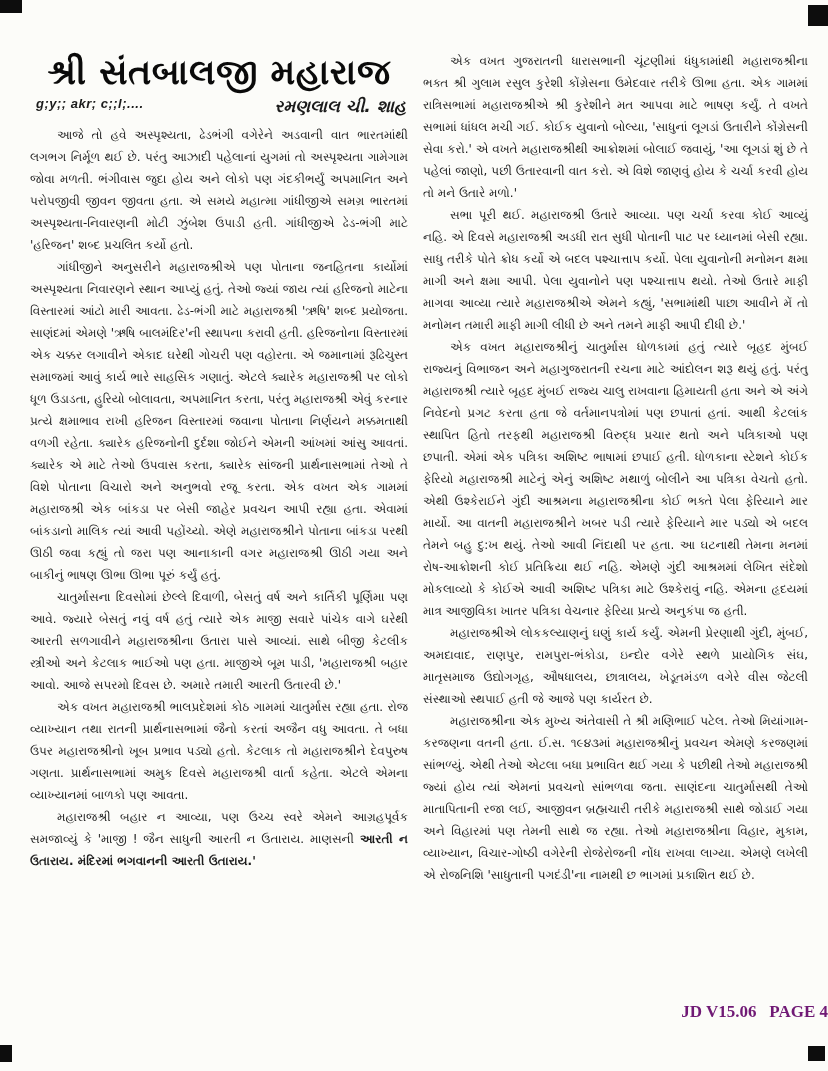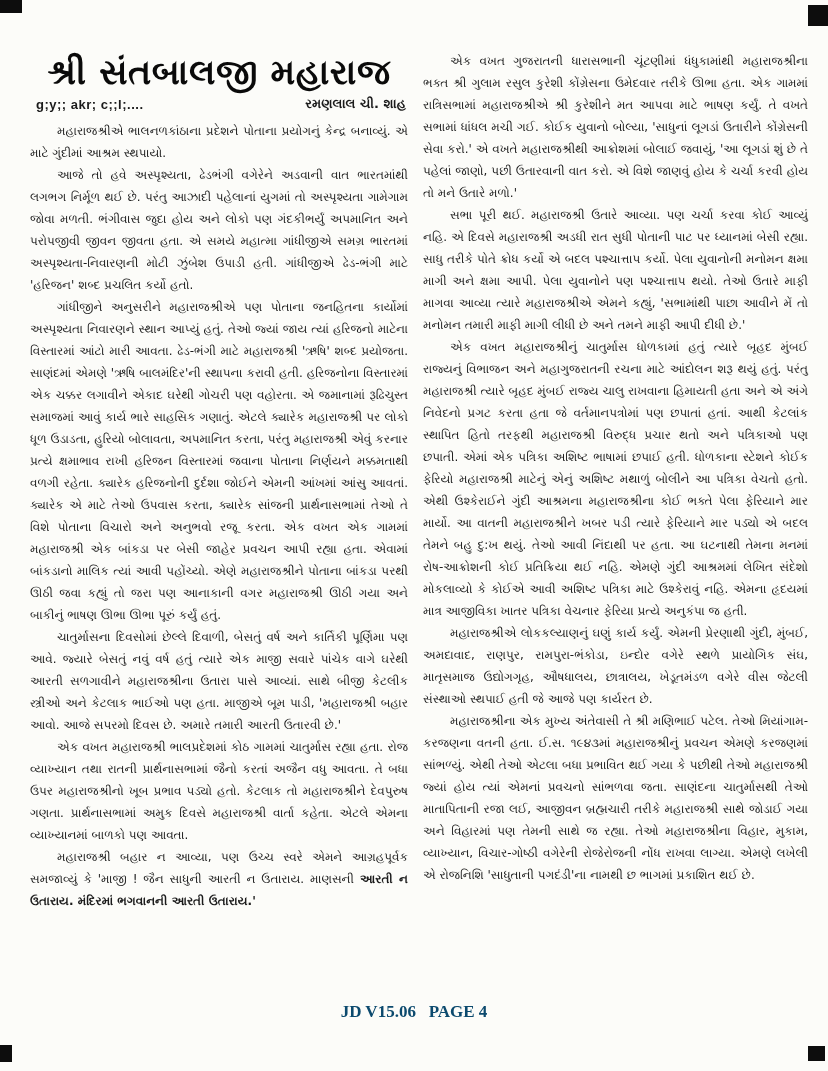--- a/index.html
+++ b/index.html
@@ -29,53 +29,54 @@
     font-size: 35px;
     font-weight: bold;
     letter-spacing: 0.5px;
     line-height: 1.15;
     margin: 8px 0 2px 0;
     color: #0a0a0a;
   }
   .byline-row {
     display: flex;
     justify-content: space-between;
-    align-items: center;
+    align-items: flex-start;
     padding: 2px 2px 8px 6px;
+    font-style: italic;
   }
   .byline-code {
     font-weight: bold;
     font-size: 13px;
     letter-spacing: 0.5px;
     font-family: "Liberation Sans", sans-serif;
   }
   .author {
     font-weight: bold;
-    font-size: 13px;
+    font-size: 17px;
   }
 
   .para {
     margin: 0;
     font-size: 12px;
     line-height: 22px;
     text-indent: 27px;
     text-align: justify;
   }
   .bold-run { font-weight: bold; }
 
   .footer {
     position: absolute;
     left: 0; right: 0;
     top: 1002px;
-    text-align: center;
+    text-align: right;
     font-family: "Liberation Serif", serif;
     font-weight: bold;
     font-size: 17px;
     white-space: pre;
-    color: #0c4a6e;
+    color: #701a75;
   }
 
   .corner { position: absolute; background: #0d0d0d; }
   .corner-tl { left: 0; top: 0; width: 22px; height: 13px; }
   .corner-tr { right: 0; top: 5px; width: 20px; height: 21px; }
   .corner-bl { left: 0; bottom: 9px; width: 12px; height: 17px; }
   .corner-br { right: 3px; bottom: 10px; width: 17px; height: 15px; }
 </style>
 </head>
 <body>
@@ -89,21 +90,20 @@
 
   <div class="content">
 
     <div class="col col-left">
       <div class="title">શ્રી સંતબાલજી મહારાજ</div>
       <div class="byline-row">
         <span class="byline-code">g;y;; akr; c;;l;....</span>
         <span class="author">રમણલાલ ચી. શાહ</span>
       </div>
       <div>
-          <p class="para"><span>મહારાજશ્રીએ ભાલનળકાંઠાના પ્રદેશને પોતાના પ્રયોગનું કેન્દ્ર બનાવ્યું. એ માટે ગુંદીમાં આશ્રમ સ્થપાયો.</span></p>
           <p class="para"><span>આજે તો હવે અસ્પૃશ્યતા, ઢેડભંગી વગેરેને અડવાની વાત ભારતમાંથી લગભગ નિર્મૂળ થઈ છે. પરંતુ આઝાદી પહેલાનાં યુગમાં તો અસ્પૃશ્યતા ગામેગામ જોવા મળતી. ભંગીવાસ જુદા હોય અને લોકો પણ ગંદકીભર્યું અપમાનિત અને પરોપજીવી જીવન જીવતા હતા. એ સમયે મહાત્મા ગાંધીજીએ સમગ્ર ભારતમાં અસ્પૃશ્યતા-નિવારણની મોટી ઝુંબેશ ઉપાડી હતી. ગાંધીજીએ ઢેડ-ભંગી માટે 'હરિજન' શબ્દ પ્રચલિત કર્યો હતો.</span></p>
           <p class="para"><span>ગાંધીજીને અનુસરીને મહારાજશ્રીએ પણ પોતાના જનહિતના કાર્યોમાં અસ્પૃશ્યતા નિવારણને સ્થાન આપ્યું હતું. તેઓ જ્યાં જાય ત્યાં હરિજનો માટેના વિસ્તારમાં આંટો મારી આવતા. ઢેડ-ભંગી માટે મહારાજશ્રી 'ઋષિ' શબ્દ પ્રયોજતા. સાણંદમાં એમણે 'ઋષિ બાલમંદિર'ની સ્થાપના કરાવી હતી. હરિજનોના વિસ્તારમાં એક ચક્કર લગાવીને એકાદ ઘરેથી ગોચરી પણ વહોરતા. એ જમાનામાં રૂઢિચુસ્ત સમાજમાં આવું કાર્ય ભારે સાહસિક ગણાતું. એટલે ક્યારેક મહારાજશ્રી પર લોકો ધૂળ ઉડાડતા, હુરિયો બોલાવતા, અપમાનિત કરતા, પરંતુ મહારાજશ્રી એવું કરનાર પ્રત્યે ક્ષમાભાવ રાખી હરિજન વિસ્તારમાં જવાના પોતાના નિર્ણયને મક્કમતાથી વળગી રહેતા. ક્યારેક હરિજનોની દુર્દશા જોઈને એમની આંખમાં આંસુ આવતાં. ક્યારેક એ માટે તેઓ ઉપવાસ કરતા, ક્યારેક સાંજની પ્રાર્થનાસભામાં તેઓ તે વિશે પોતાના વિચારો અને અનુભવો રજૂ કરતા. એક વખત એક ગામમાં મહારાજશ્રી એક બાંકડા પર બેસી જાહેર પ્રવચન આપી રહ્યા હતા. એવામાં બાંકડાનો માલિક ત્યાં આવી પહોંચ્યો. એણે મહારાજશ્રીને પોતાના બાંકડા પરથી ઊઠી જવા કહ્યું તો જરા પણ આનાકાની વગર મહારાજશ્રી ઊઠી ગયા અને બાકીનું ભાષણ ઊભા ઊભા પૂરું કર્યું હતું.</span></p>
           <p class="para"><span>ચાતુર્માસના દિવસોમાં છેલ્લે દિવાળી, બેસતું વર્ષ અને કાર્તિકી પૂર્ણિમા પણ આવે. જ્યારે બેસતું નવું વર્ષ હતું ત્યારે એક માજી સવારે પાંચેક વાગે ઘરેથી આરતી સળગાવીને મહારાજશ્રીના ઉતારા પાસે આવ્યાં. સાથે બીજી કેટલીક સ્ત્રીઓ અને કેટલાક ભાઈઓ પણ હતા. માજીએ બૂમ પાડી, 'મહારાજશ્રી બહાર આવો. આજે સપરમો દિવસ છે. અમારે તમારી આરતી ઉતારવી છે.'</span></p>
           <p class="para"><span>એક વખત મહારાજશ્રી ભાલપ્રદેશમાં કોઠ ગામમાં ચાતુર્માસ રહ્યા હતા. રોજ વ્યાખ્યાન તથા રાતની પ્રાર્થનાસભામાં જૈનો કરતાં અજૈન વધુ આવતા. તે બધા ઉપર મહારાજશ્રીનો ખૂબ પ્રભાવ પડ્યો હતો. કેટલાક તો મહારાજશ્રીને દેવપુરુષ ગણતા. પ્રાર્થનાસભામાં અમુક દિવસે મહારાજશ્રી વાર્તા કહેતા. એટલે એમના વ્યાખ્યાનમાં બાળકો પણ આવતા.</span></p>
           <p class="para"><span>મહારાજશ્રી બહાર ન આવ્યા, પણ ઉચ્ચ સ્વરે એમને આગ્રહપૂર્વક સમજાવ્યું કે 'માજી ! જૈન સાધુની આરતી ન ઉતારાય. માણસની </span><span class="bold-run">આરતી ન ઉતારાય. મંદિરમાં ભગવાનની આરતી ઉતારાય.'</span></p>
         </div>
     </div>
 
     <div class="col col-right">
       <div>

